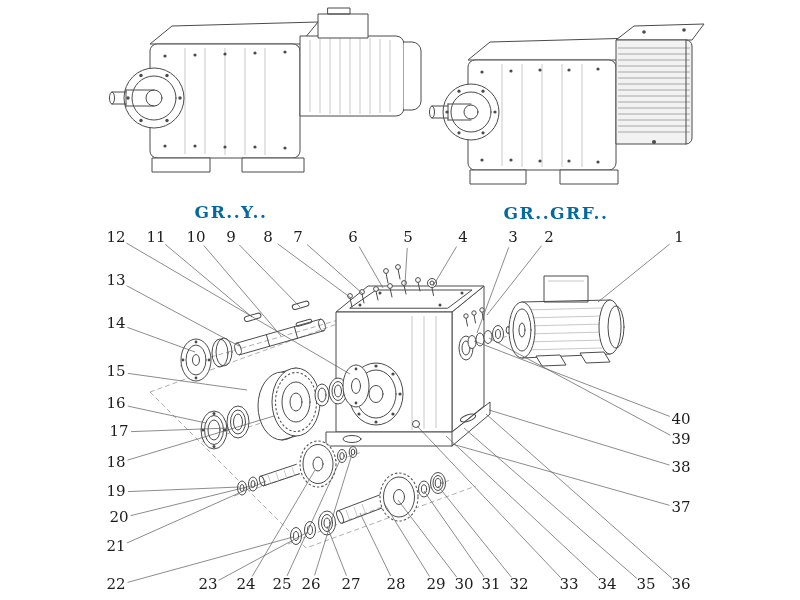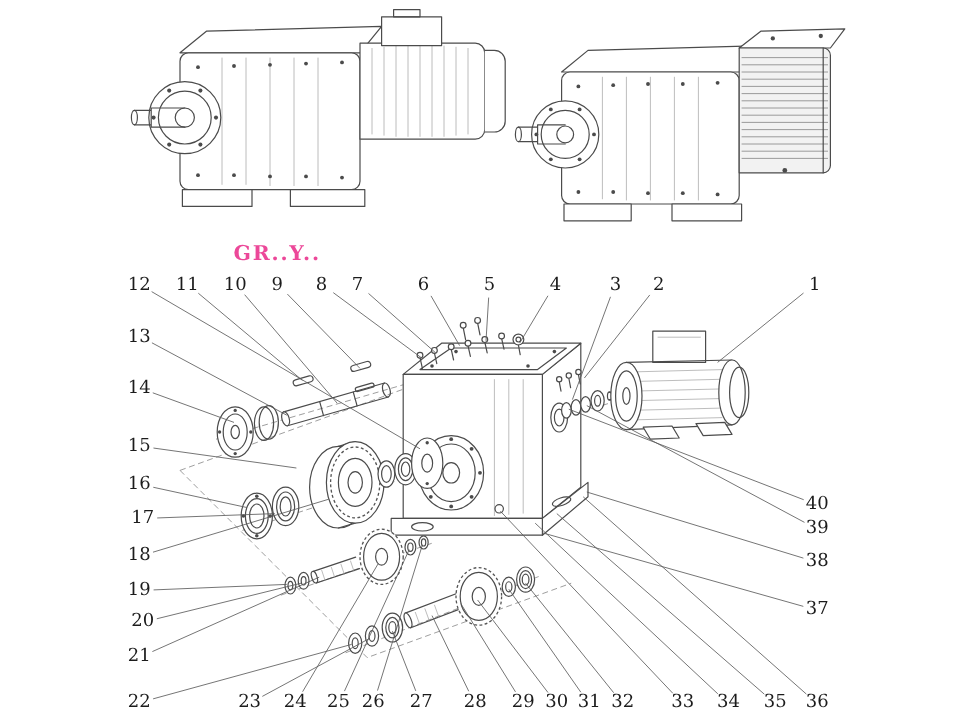--- a/index.html
+++ b/index.html
@@ -2,21 +2,21 @@
 <html><head>
 <meta charset="utf-8">
 <style>
   * { margin:0; padding:0; box-sizing:border-box; }
   html,body { width:800px; height:600px; background:#ffffff; overflow:hidden;
               font-family:"DejaVu Serif", serif; position:relative; }
   .stage { position:absolute; inset:0; width:800px; height:600px; }
   svg.fig { position:absolute; left:0; top:0; }
 
   .vl { position:absolute; transform:translateX(-50%); font-weight:bold;
-        font-size:17px; letter-spacing:1.5px; color:#ec4899; white-space:nowrap; }
+        font-size:17px; letter-spacing:1.5px; color:#0369a1; white-space:nowrap; }
   .vl-left  { left:231px; top:202px; }
   .vl-right { left:556px; top:203px; }
 
   
   .ln    { stroke:#4b4b4b; stroke-width:1; fill:none; stroke-linecap:round; stroke-linejoin:round; }
   .lnf   { stroke:#4b4b4b; stroke-width:1; fill:#ffffff; stroke-linejoin:round; }
   .lng   { stroke:#4b4b4b; stroke-width:1; fill:#f2f2f2; stroke-linejoin:round; }
   .thin  { stroke:#9a9a9a; stroke-width:.55; fill:none; }
   .hatch { stroke:#6d6d6d; stroke-width:.55; fill:none; }
   .dash  { stroke:#8c8c8c; stroke-width:.7; fill:none; stroke-dasharray:5 3; }
@@ -408,14 +408,15 @@
         <line x1="669.5126923065866" y1="465.1082298341234" x2="489" y2="410" class="leader"></line>
         <text x="681" y="468" class="callout">38</text>
         <line x1="670.4026113665111" y1="435.3084477403825" x2="489" y2="338" class="leader"></line>
         <text x="681" y="440" class="callout">39</text>
         <line x1="669.7887231930032" y1="416.4344167964865" x2="474" y2="341" class="leader"></line>
         <text x="681" y="420" class="callout">40</text>
       </g>
 </svg>
 
 <div class="vl vl-left">GR..Y..</div>
+<div class="vl vl-right">GR..GRF..</div>
 
 </div>
 
 </body></html>

